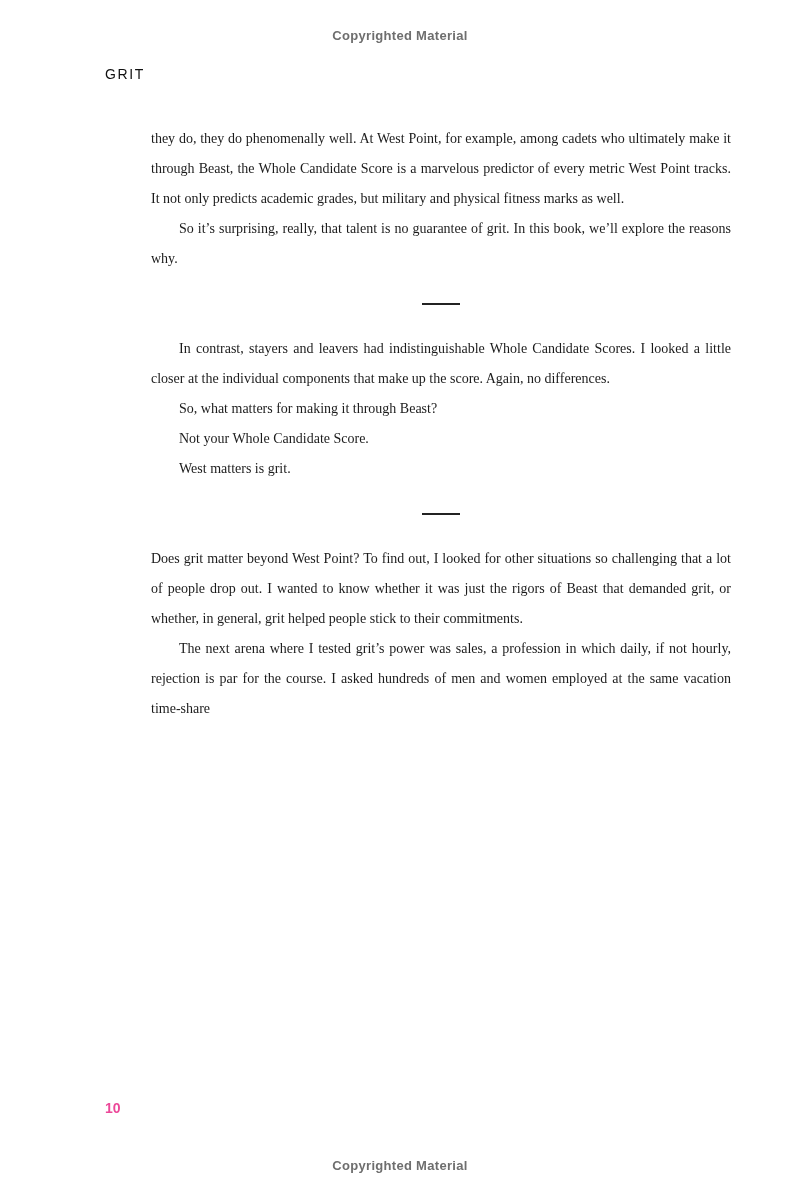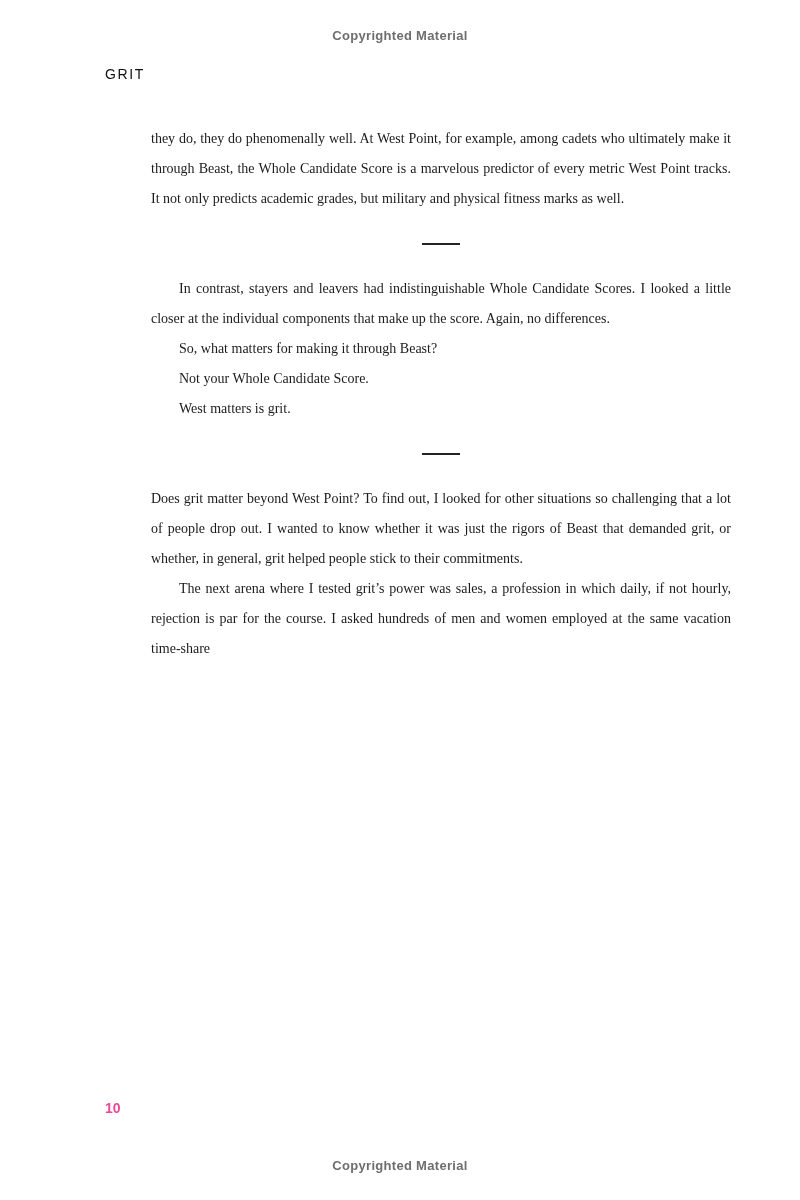--- a/index.html
+++ b/index.html
@@ -73,20 +73,21 @@
 <div class="page">
 
   <div class="copyright top">Copyrighted Material</div>
 
   <div class="running-header">GRIT</div>
 
   <div class="text-block">
 
     <p>they do, they do phenomenally well. At West Point, for example, among cadets who ultimately make it through Beast, the Whole Candidate Score is a marvelous predictor of every metric West Point tracks. It not only predicts academic grades, but military and physical fitness marks as well.</p>
 
+    <p class="indent">So it’s surprising, really, that talent is no guarantee of grit. In this book, we’ll explore the reasons why.</p>
 
     <hr class="section-break">
 
 
 
 
     <p class="indent">In contrast, stayers and leavers had indistinguishable Whole Candidate Scores. I looked a little closer at the individual components that make up the score. Again, no differences.</p>
 
     <p class="indent">So, what matters for making it through Beast?</p>
 

